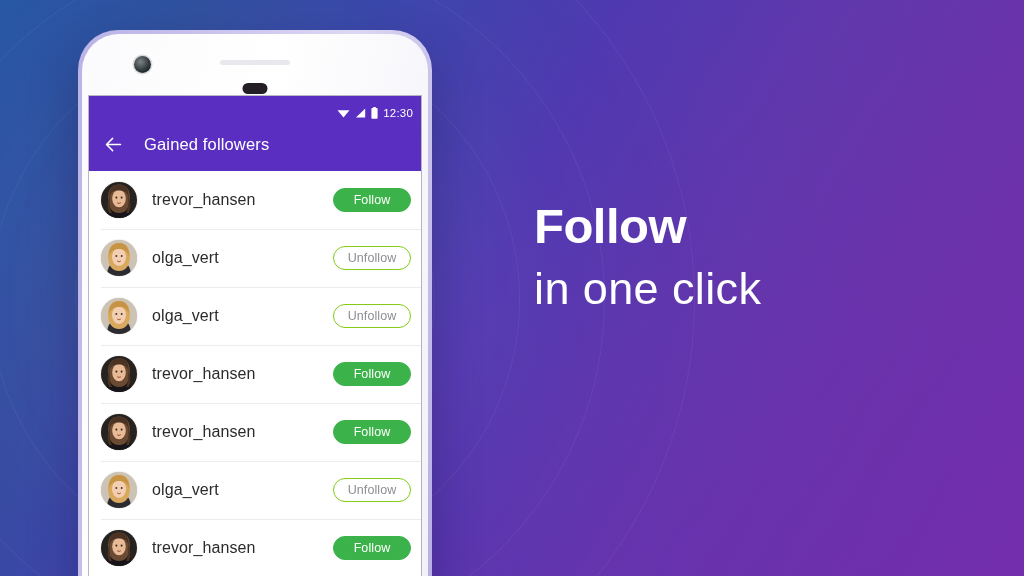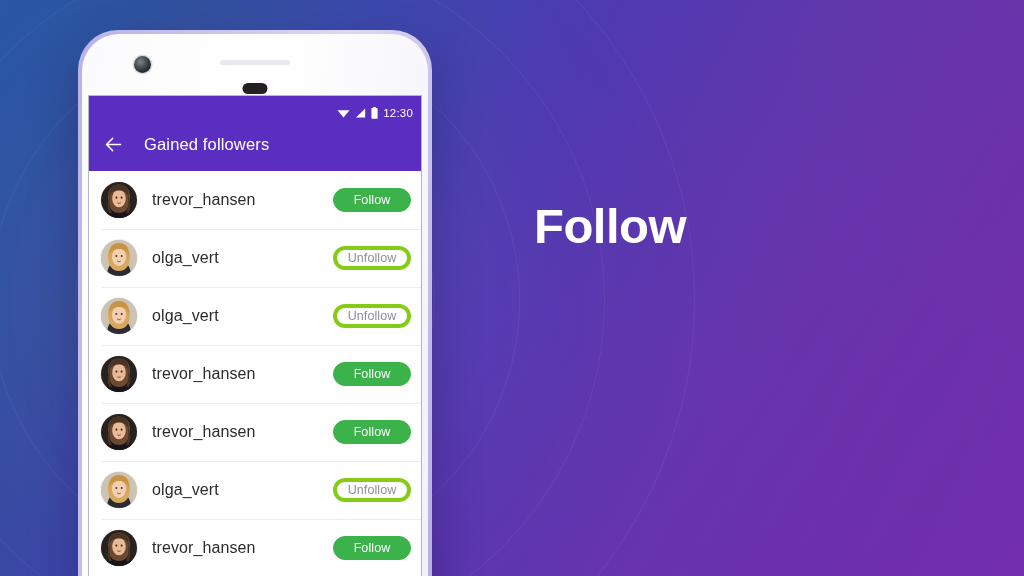--- a/index.html
+++ b/index.html
@@ -160,21 +160,21 @@
     user-select:none;
   }
   .action.follow {
     background:#3cb34a;
     color:#ffffff;
     border:1px solid #3cb34a;
   }
   .action.unfollow {
     background:#ffffff;
     color:#8e8e93;
-    border:4px solid #84cc16;
+    border:1px solid #84cc16;
   }
 
   
   .headline {
     position:absolute;
     left:534px; top:196px;
     color:#ffffff;
   }
   .headline .l1,
   .headline .l2 {
@@ -368,14 +368,15 @@
               <div class="action follow">Follow</div>
             </div>
           </div>
 
       </div>
     </div>
   </div>
 
   <div class="headline">
     <div class="l1">Follow</div>
+    <div class="l3">in one click</div>
   </div>
 </div>
 
 </body></html>

